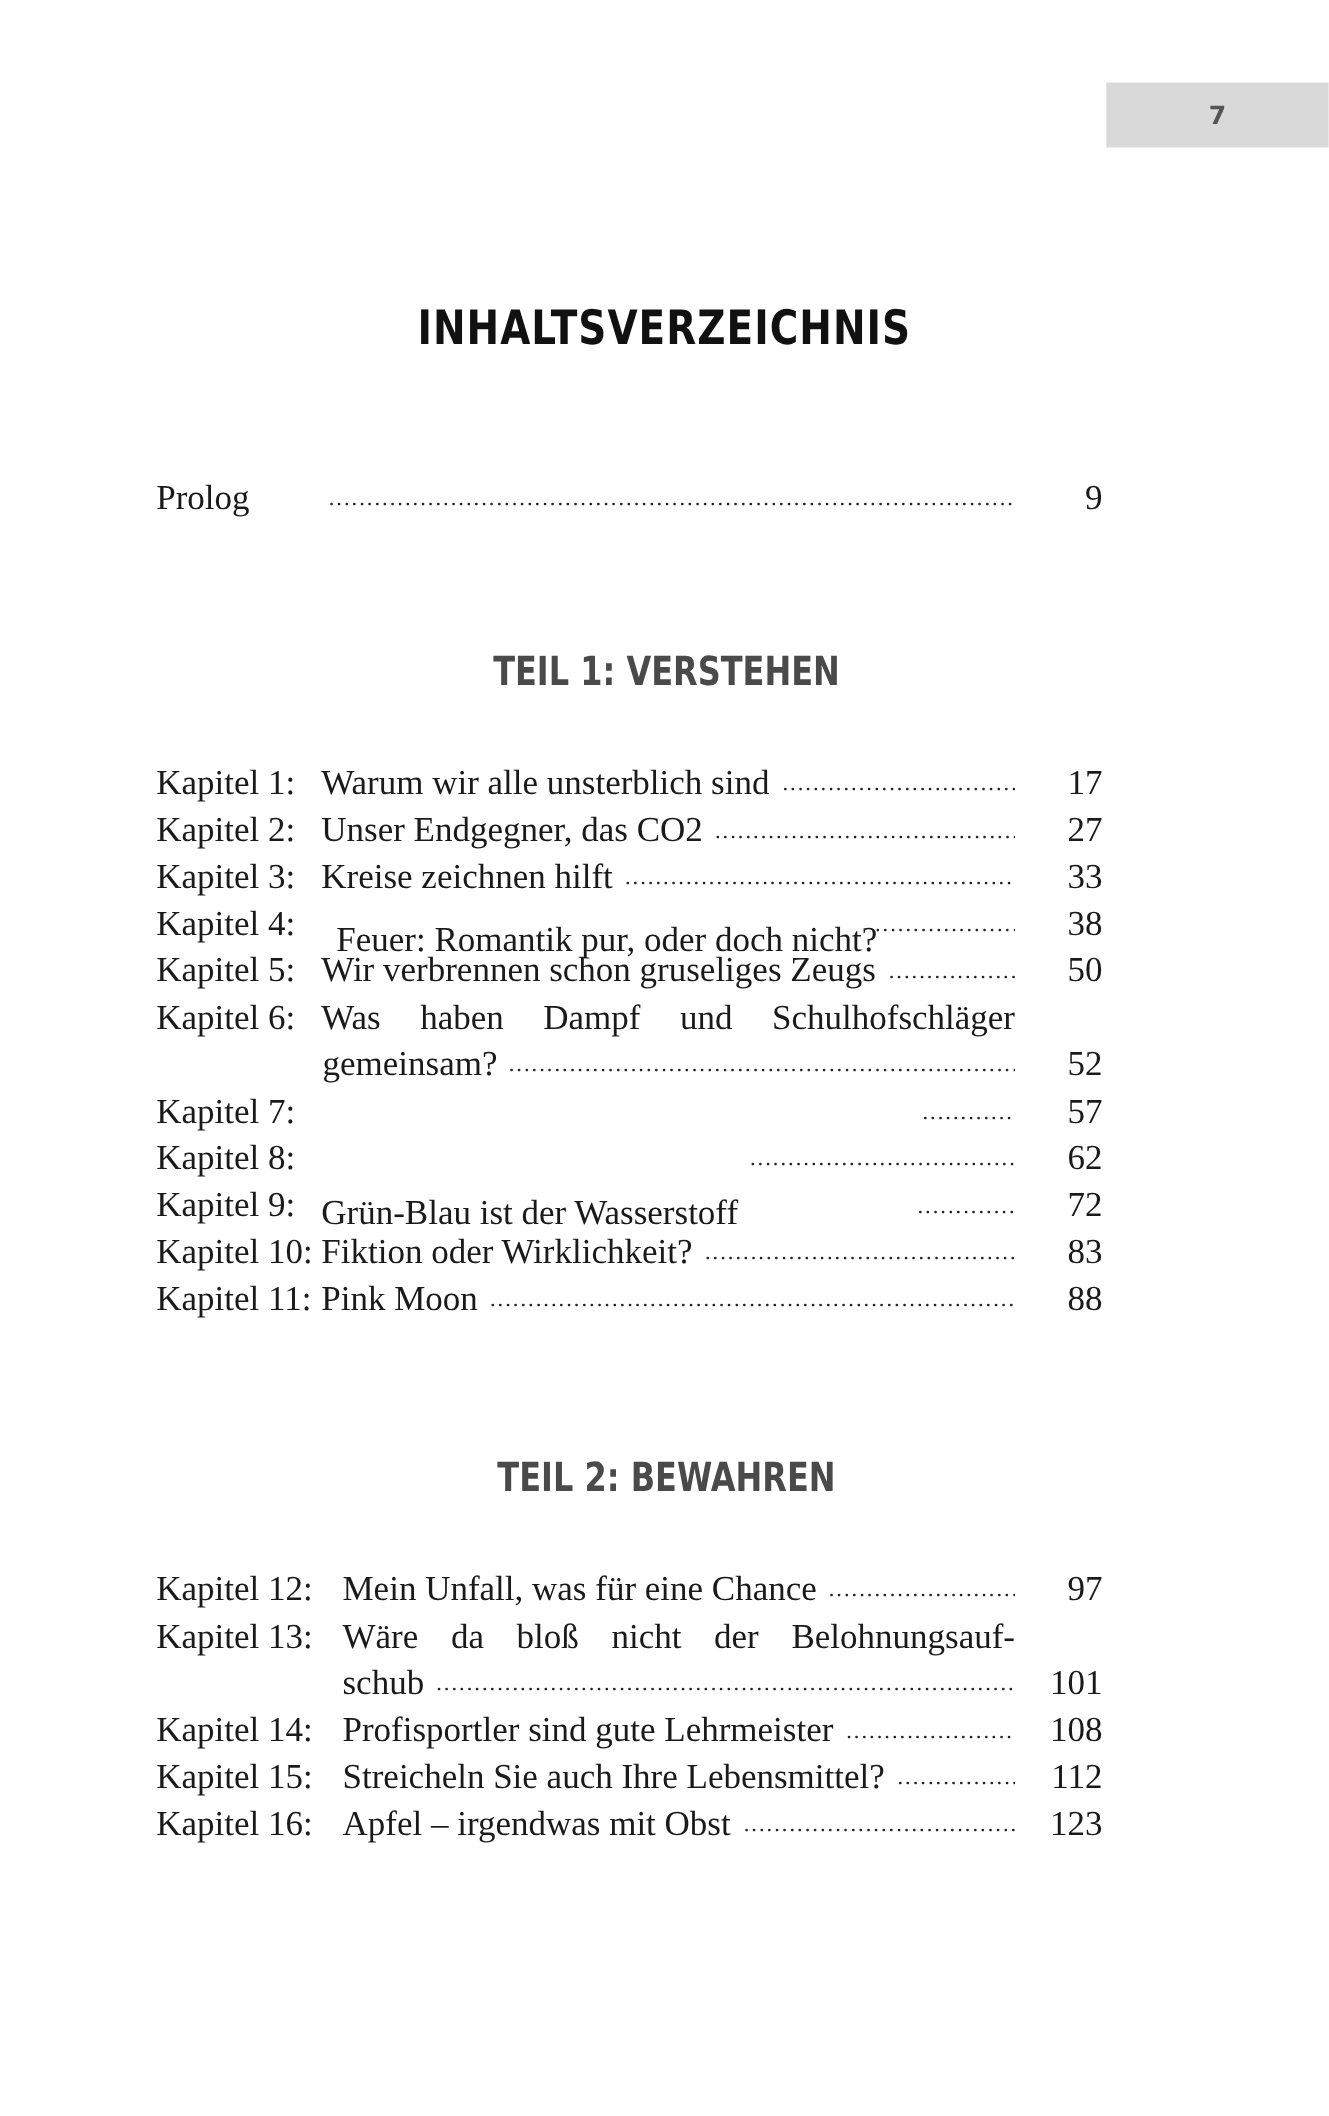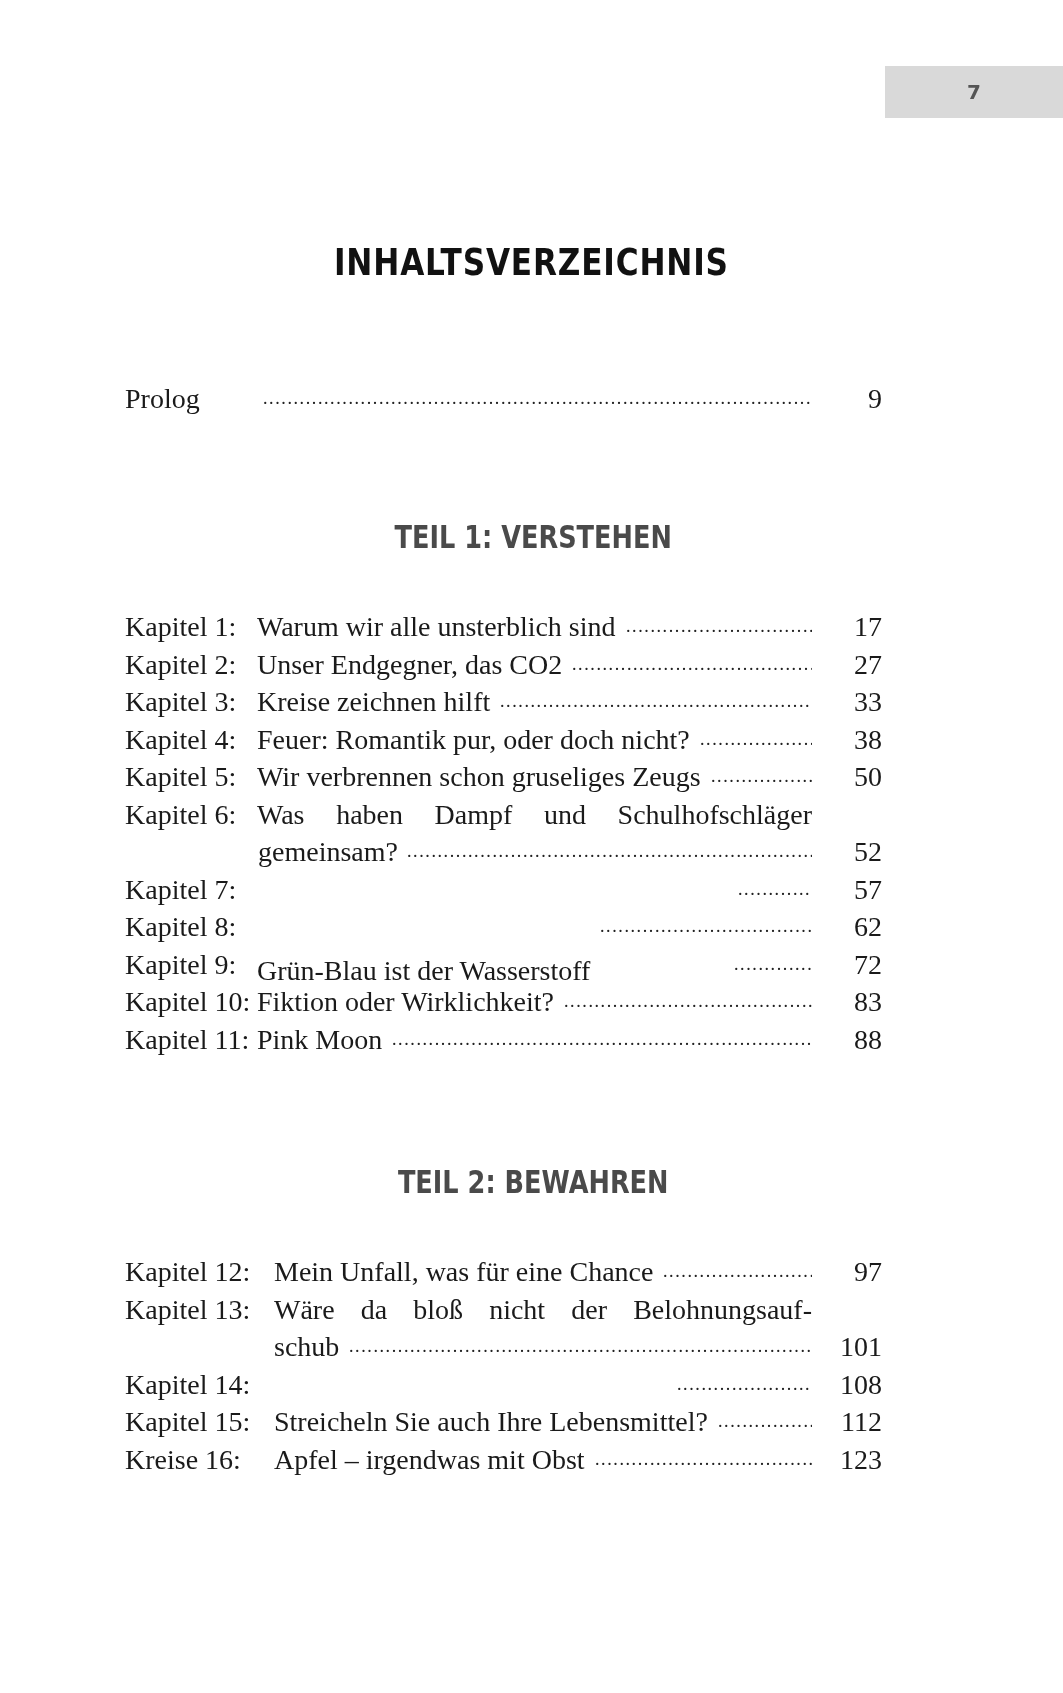--- a/index.html
+++ b/index.html
@@ -70,21 +70,21 @@
       <span class="page">27</span>
     </div>
     <div class="row">
       <span class="label">Kapitel 3:</span>
       <span class="title" style="left:132px;">Kreise zeichnen hilft</span>
       <span class="leader" style="left: 375px;">..........................................................................................</span>
       <span class="page">33</span>
     </div>
     <div class="row">
       <span class="label">Kapitel 4:</span>
-      <span class="title" style="left:132px;">Feuer: Romantik pur, oder doch nicht?</span>
+      <span class="title" style="left:144px;margin-top:13px;">Feuer: Romantik pur, oder doch nicht?</span>
       <span class="leader" style="left: 575px;">..........................................................................................</span>
       <span class="page">38</span>
     </div>
     <div class="row">
       <span class="label">Kapitel 5:</span>
       <span class="title" style="left:132px;">Wir verbrennen schon gruseliges Zeugs</span>
       <span class="leader" style="left: 586px;">..........................................................................................</span>
       <span class="page">50</span>
     </div>
     <div class="row">
@@ -139,28 +139,29 @@
       <span class="label">Kapitel 13:</span>
       <span class="title" style="left:149px;width:538px;text-align:justify;text-align-last:justify;">Wäre da bloß nicht der Belohnungsauf-</span>
     </div>
     <div class="row cont">
       <span class="title" style="left:149px;">schub</span>
       <span class="leader" style="left: 224px;">..........................................................................................</span>
       <span class="page">101</span>
     </div>
     <div class="row">
       <span class="label">Kapitel 14:</span>
+      <span class="title" style="left:149px;">Profisportler sind gute Lehrmeister</span>
       <span class="leader" style="left: 552px;">..........................................................................................</span>
       <span class="page">108</span>
     </div>
     <div class="row">
       <span class="label">Kapitel 15:</span>
       <span class="title" style="left:149px;">Streicheln Sie auch Ihre Lebensmittel?</span>
       <span class="leader" style="left: 593px;">..........................................................................................</span>
       <span class="page">112</span>
     </div>
     <div class="row">
-      <span class="label">Kreise 16:</span>
+      <span class="label">Kapitel 16:</span>
       <span class="title" style="left:149px;">Apfel – irgendwas mit Obst</span>
       <span class="leader" style="left: 470px;">..........................................................................................</span>
       <span class="page">123</span>
     </div>
   </div>
 
 </body></html>

